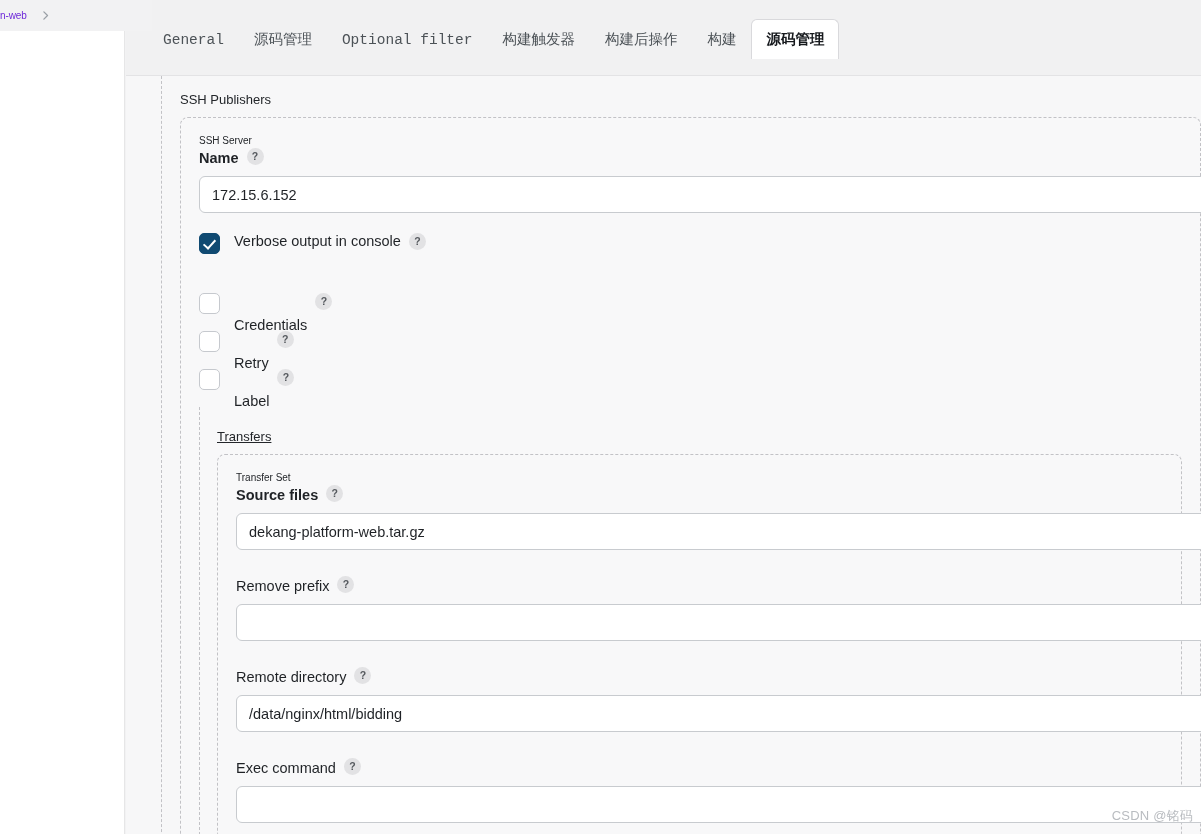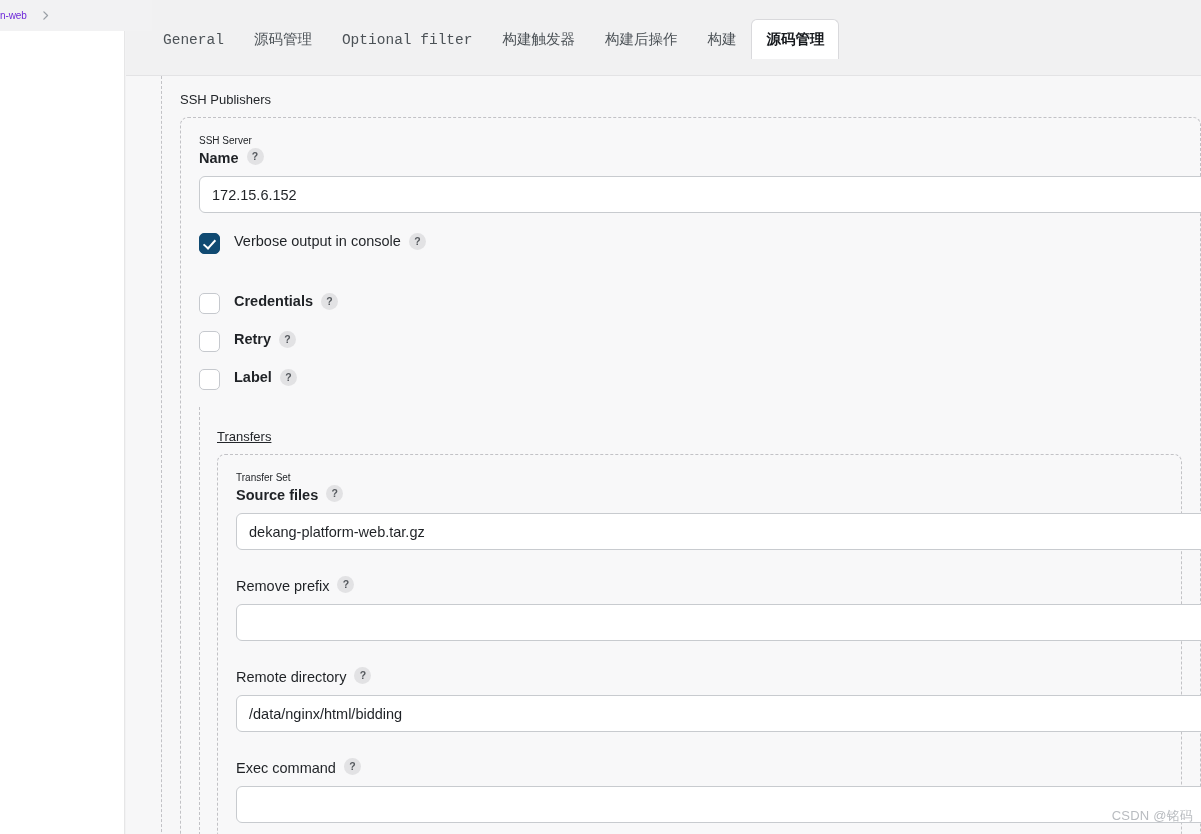--- a/index.html
+++ b/index.html
@@ -236,21 +236,21 @@
     border: solid #ffffff;
     border-width: 0 2.2px 2.2px 0;
     transform: rotate(42deg);
   }
   .cbox-label {
     margin-left: 14px;
     font-size: 14.5px;
     color: #1f2226;
     cursor: pointer;
   }
-  .cbox-label.bold { font-weight: bold; }
+  .cbox-label.bold { font-weight: normal; margin-top: 24px; }
 
   .spacer-22 { height: 22px; }
   .spacer-26 { height: 26px; }
 
   
   .watermark {
     position: absolute;
     right: 8px;
     bottom: 9px;
     font-size: 13px;

